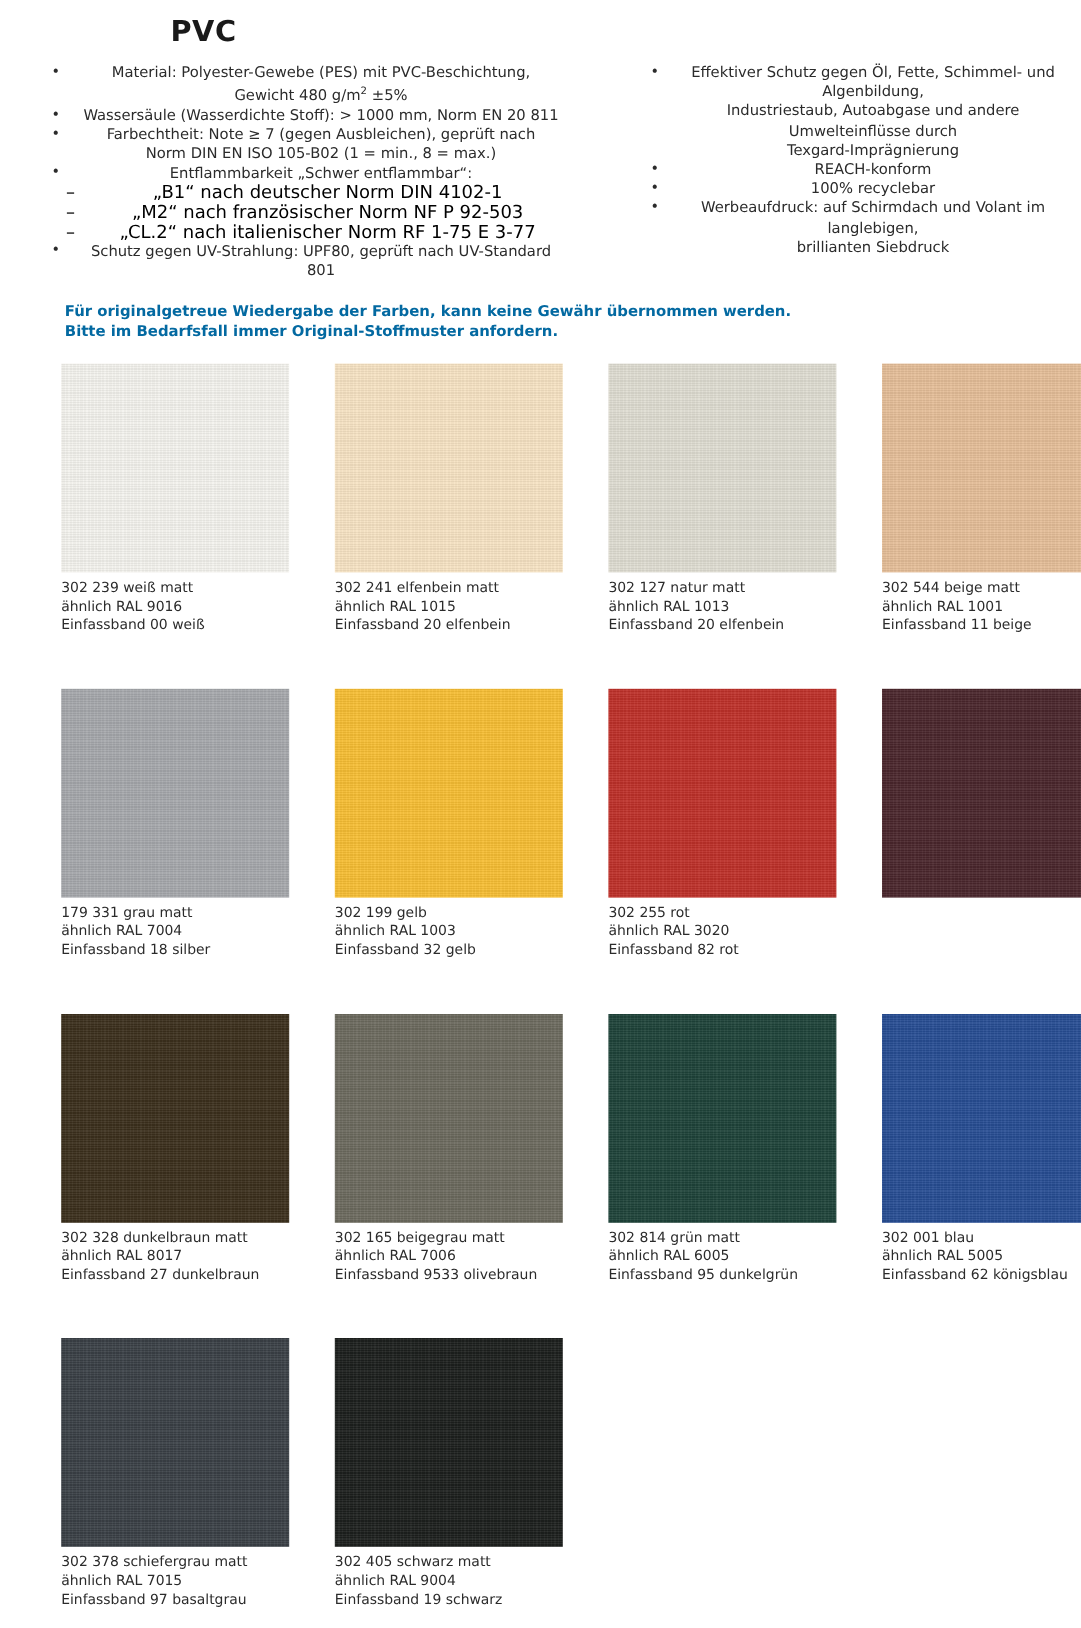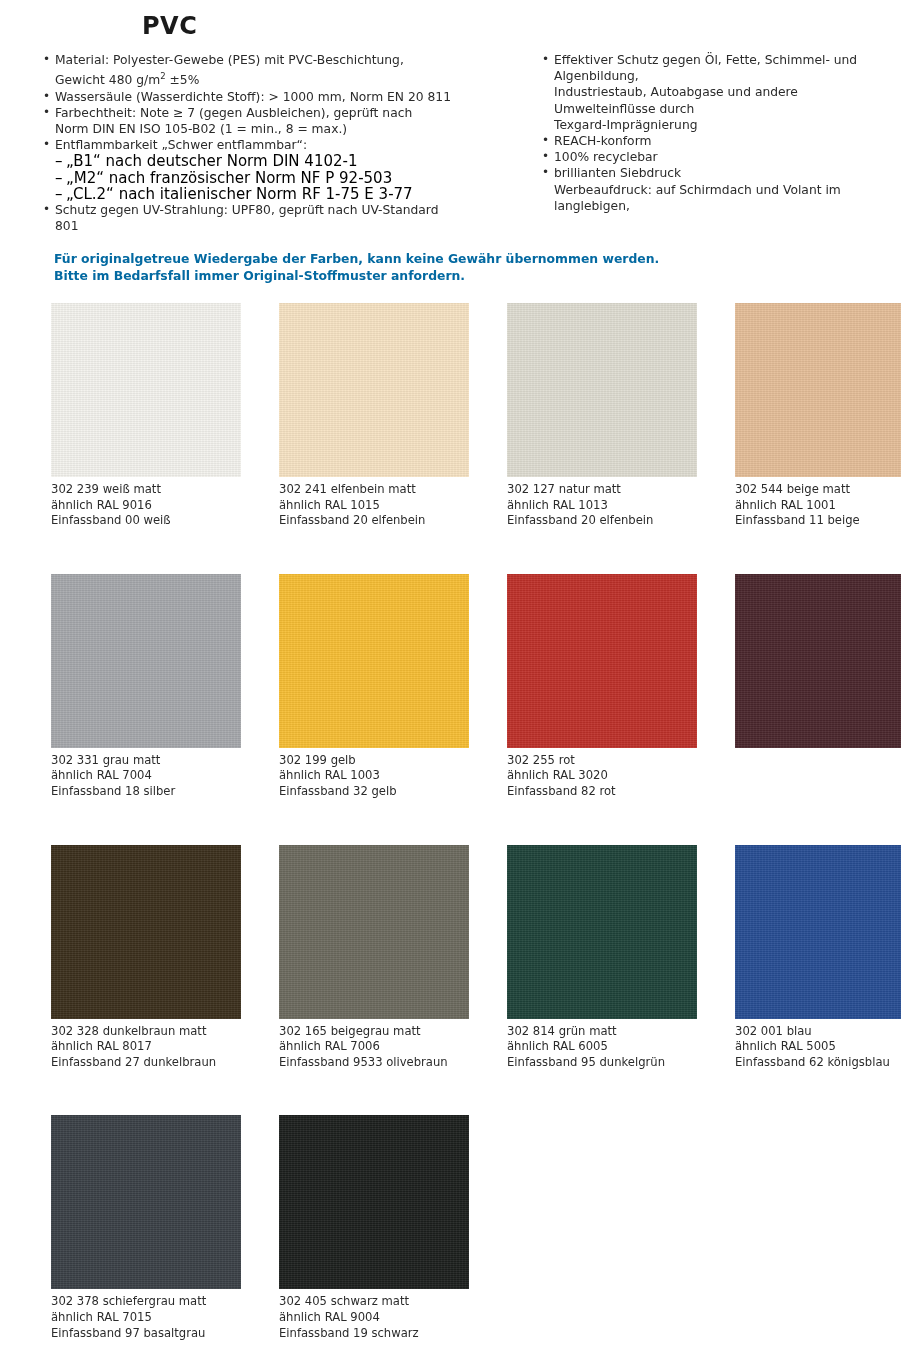--- a/index.html
+++ b/index.html
@@ -51,20 +51,21 @@
     padding: 0;
     list-style: none;
   }
   ul.bullets > li {
     position: relative;
     padding-left: 13px;
     font-size: 12.3px;
     line-height: 16.2px;
     margin-bottom: 0;
     color: #2b2b2b;
+    text-align: center;
   }
   ul.bullets > li::before {
     content: "\2022";
     position: absolute;
     left: 1px;
     top: -1px;
     font-size: 12px;
     color: #2b2b2b;
   }
   ul.subdash {
@@ -181,22 +182,22 @@
           <div>Industriestaub, Autoabgase und andere Umwelteinflüsse durch</div>
           <div>Texgard-Imprägnierung</div>
         </li>
         <li>
           <div>REACH-konform</div>
         </li>
         <li>
           <div>100% recyclebar</div>
         </li>
         <li>
+          <div>Werbeaufdruck: auf Schirmdach und Volant im langlebigen,</div>
           <div>brillianten Siebdruck</div>
-          <div>Werbeaufdruck: auf Schirmdach und Volant im langlebigen,</div>
         </li>
       </ul>
   </div>
 </div>
 
 <div class="note">
   <div>Für originalgetreue Wiedergabe der Farben, kann keine Gewähr übernommen werden.</div>
   <div>Bitte im Bedarfsfall immer Original-Stoffmuster anfordern.</div>
 </div>
 
@@ -239,21 +240,21 @@
         <div>302 544 beige matt</div>
         <div>ähnlich RAL 1001</div>
         <div>Einfassband 11 beige</div>
       </div>
     </div>
     <div class="swatch-cell">
       <div class="swatch-chip" style="background: rgb(166, 168, 172);">
         <div class="weave"></div>
       </div>
       <div class="swatch-caption">
-        <div>302 331 grau matt</div>
+        <div>179 331 grau matt</div>
         <div>ähnlich RAL 7004</div>
         <div>Einfassband 18 silber</div>
       </div>
     </div>
     <div class="swatch-cell">
       <div class="swatch-chip" style="background: rgb(247, 190, 51);">
         <div class="weave"></div>
       </div>
       <div class="swatch-caption">
         <div>302 199 gelb</div>

